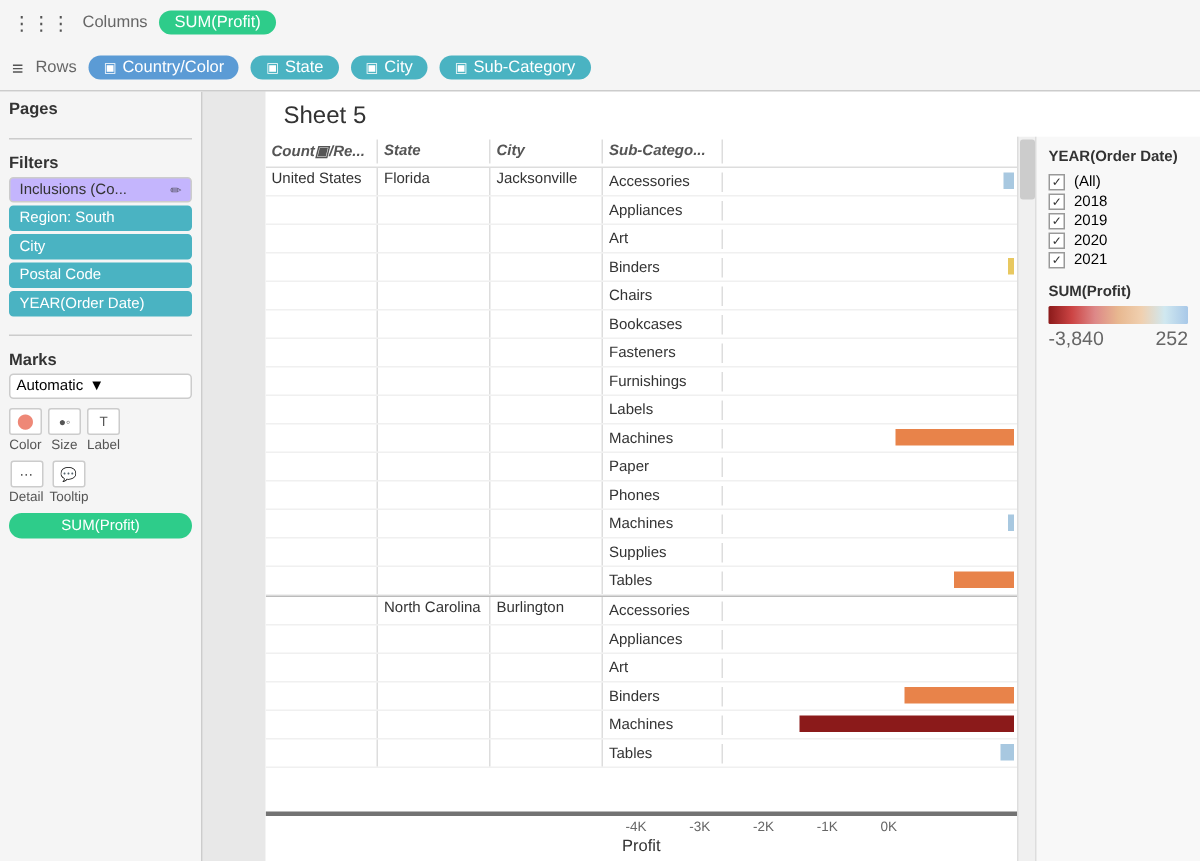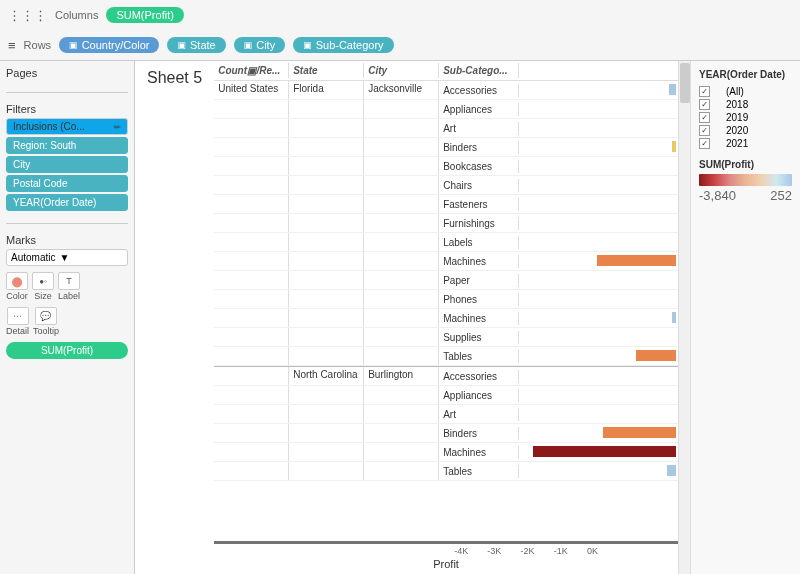--- a/index.html
+++ b/index.html
@@ -14,34 +14,34 @@
     .toolbar-icon { color: #555; font-size: 13px; }
     .pill { background: #2ecc8a; color: white; padding: 2px 10px; border-radius: 12px; font-size: 11px; font-weight: 500; }
     .pill-blue { background: #5b9bd5; color: white; padding: 2px 10px; border-radius: 12px; font-size: 11px; display: flex; align-items: center; gap: 4px; }
     .pill-teal { background: #4ab3c2; color: white; padding: 2px 10px; border-radius: 12px; font-size: 11px; display: flex; align-items: center; gap: 4px; }
     
     
     .main-content { display: flex; flex: 1; overflow: hidden; }
     
     
     .left-panel { width: 135px; background: #f5f5f5; border-right: 1px solid #ccc; display: flex; flex-direction: column; padding: 6px; gap: 6px; flex-shrink: 0; }
-    .panel-section-title { font-size: 11px; color: #333; font-weight: 400; margin-bottom: 3px; }
-    .filter-chip { background: #0ea5e9; border: 1px solid #ccc; border-radius: 3px; padding: 2px 6px; font-size: 10px; color: #333; display: flex; align-items: center; justify-content: space-between; margin-bottom: 2px; cursor: pointer; }
+    .panel-section-title { font-size: 11px; color: #333; font-weight: 700; margin-bottom: 3px; }
+    .filter-chip { background: #c4b5fd; border: 1px solid #ccc; border-radius: 3px; padding: 2px 6px; font-size: 10px; color: #333; display: flex; align-items: center; justify-content: space-between; margin-bottom: 2px; cursor: pointer; }
     .filter-chip.active { background: #4ab3c2; color: white; border-color: #4ab3c2; }
     .filter-chip .edit-icon { font-size: 9px; opacity: 0.7; }
     .section-divider { border: none; border-top: 1px solid #ccc; margin: 4px 0; }
     .marks-section { }
     .marks-dropdown { display: flex; align-items: center; background: white; border: 1px solid #ccc; border-radius: 3px; padding: 2px 4px; font-size: 10px; gap: 4px; cursor: pointer; }
     .marks-icons { display: flex; gap: 4px; margin-top: 6px; }
     .mark-btn { display: flex; flex-direction: column; align-items: center; font-size: 9px; color: #555; cursor: pointer; gap: 1px; }
     .mark-icon { width: 22px; height: 18px; border: 1px solid #ccc; border-radius: 2px; background: white; display: flex; align-items: center; justify-content: center; font-size: 12px; }
     .sum-pill { background: #2ecc8a; color: white; padding: 3px 10px; border-radius: 12px; font-size: 10px; margin-top: 6px; text-align: center; cursor: pointer; }
     
     
-    .chart-area { flex: 1; background: white; display: flex; flex-direction: row; overflow: hidden; }
+    .chart-area { flex: 1; background: white; display: flex; flex-direction: column; overflow: hidden; margin-left: 42px; }
     .sheet-title { font-size: 16px; font-weight: normal; color: #333; padding: 8px 12px 4px; }
     .chart-content { display: flex; flex: 1; overflow: hidden; }
     
     
     .data-table { flex: 1; overflow: hidden; display: flex; flex-direction: column; }
     .table-header { display: flex; background: white; border-bottom: 1px solid #ddd; font-size: 10px; color: #555; padding: 2px 0; font-weight: 600; flex-shrink: 0; font-style: italic; }
     .col-country { width: 75px; padding: 2px 4px; border-right: 1px solid #ddd; }
     .col-state { width: 75px; padding: 2px 4px; border-right: 1px solid #ddd; }
     .col-city { width: 75px; padding: 2px 4px; border-right: 1px solid #ddd; }
     .col-subcat { width: 80px; padding: 2px 4px; border-right: 1px solid #ddd; }
@@ -60,21 +60,21 @@
     .bar { position: absolute; height: 11px; top: 1px; }
     
     
     .x-axis { border-top: 3px solid #737373; padding: 2px 0; flex-shrink: 0; }
     .x-axis-labels { display: flex; justify-content: space-between; padding: 0 80px 0 240px; font-size: 9px; color: #666; }
     .x-axis-title { text-align: center; font-size: 11px; color: #333; padding: 2px; font-weight: 500; }
     
     
     .right-legend { width: 110px; background: #f8f8f8; border-left: 1px solid #ddd; padding: 8px; flex-shrink: 0; }
     .legend-title { font-size: 10px; color: #333; font-weight: 600; margin-bottom: 6px; }
-    .legend-item { display: flex; align-items: center; gap: 16px; margin-bottom: 2px; font-size: 10px; }
+    .legend-item { display: flex; align-items: center; gap: 6px; margin-bottom: 2px; font-size: 10px; }
     .legend-checkbox { width: 11px; height: 11px; border: 1px solid #999; background: white; display: flex; align-items: center; justify-content: center; flex-shrink: 0; }
     .legend-checkbox.checked::after { content: '✓'; font-size: 8px; color: #333; }
     .color-legend-title { font-size: 10px; color: #333; font-weight: 600; margin-top: 10px; margin-bottom: 4px; }
     .color-gradient { height: 12px; background: linear-gradient(to right, #8B1A1A, #c44, #d88, #e8b890, #f0d0b0, #d0e8f0, #a8c8e8); border-radius: 1px; }
     .color-range { display: flex; justify-content: space-between; font-size: 13px; color: #666; margin-top: 2px; align-items: flex-end; }
     
     
     .table-body::-webkit-scrollbar { width: 12px; }
     .table-body::-webkit-scrollbar-track { background: #f0f0f0; }
     .table-body::-webkit-scrollbar-thumb { background: #ccc; border-radius: 2px; }
@@ -242,28 +242,28 @@
                 <div class="cell-chart">
                   <div class="bar-container">
                     <div class="bar" style="background: rgb(232, 200, 96); right: 0px; width: 3.96px;"></div>
                   </div>
                 </div>
               </div>
               <div class="data-row">
                 <div class="cell cell-country" style="font-size: 10px;"></div>
                 <div class="cell cell-state" style="font-size: 10px;"></div>
                 <div class="cell cell-city" style="font-size: 10px;"></div>
+                <div class="cell cell-subcat">Chairs</div>
+                <div class="cell-chart"></div>
+              </div>
+              <div class="data-row">
+                <div class="cell cell-country" style="font-size: 10px;"></div>
+                <div class="cell cell-state" style="font-size: 10px;"></div>
+                <div class="cell cell-city" style="font-size: 10px;"></div>
                 <div class="cell cell-subcat">Bookcases</div>
-                <div class="cell-chart"></div>
-              </div>
-              <div class="data-row">
-                <div class="cell cell-country" style="font-size: 10px;"></div>
-                <div class="cell cell-state" style="font-size: 10px;"></div>
-                <div class="cell cell-city" style="font-size: 10px;"></div>
-                <div class="cell cell-subcat">Chairs</div>
                 <div class="cell-chart"></div>
               </div>
               <div class="data-row">
                 <div class="cell cell-country" style="font-size: 10px;"></div>
                 <div class="cell cell-state" style="font-size: 10px;"></div>
                 <div class="cell cell-city" style="font-size: 10px;"></div>
                 <div class="cell cell-subcat">Fasteners</div>
                 <div class="cell-chart"></div>
               </div>
               <div class="data-row">

